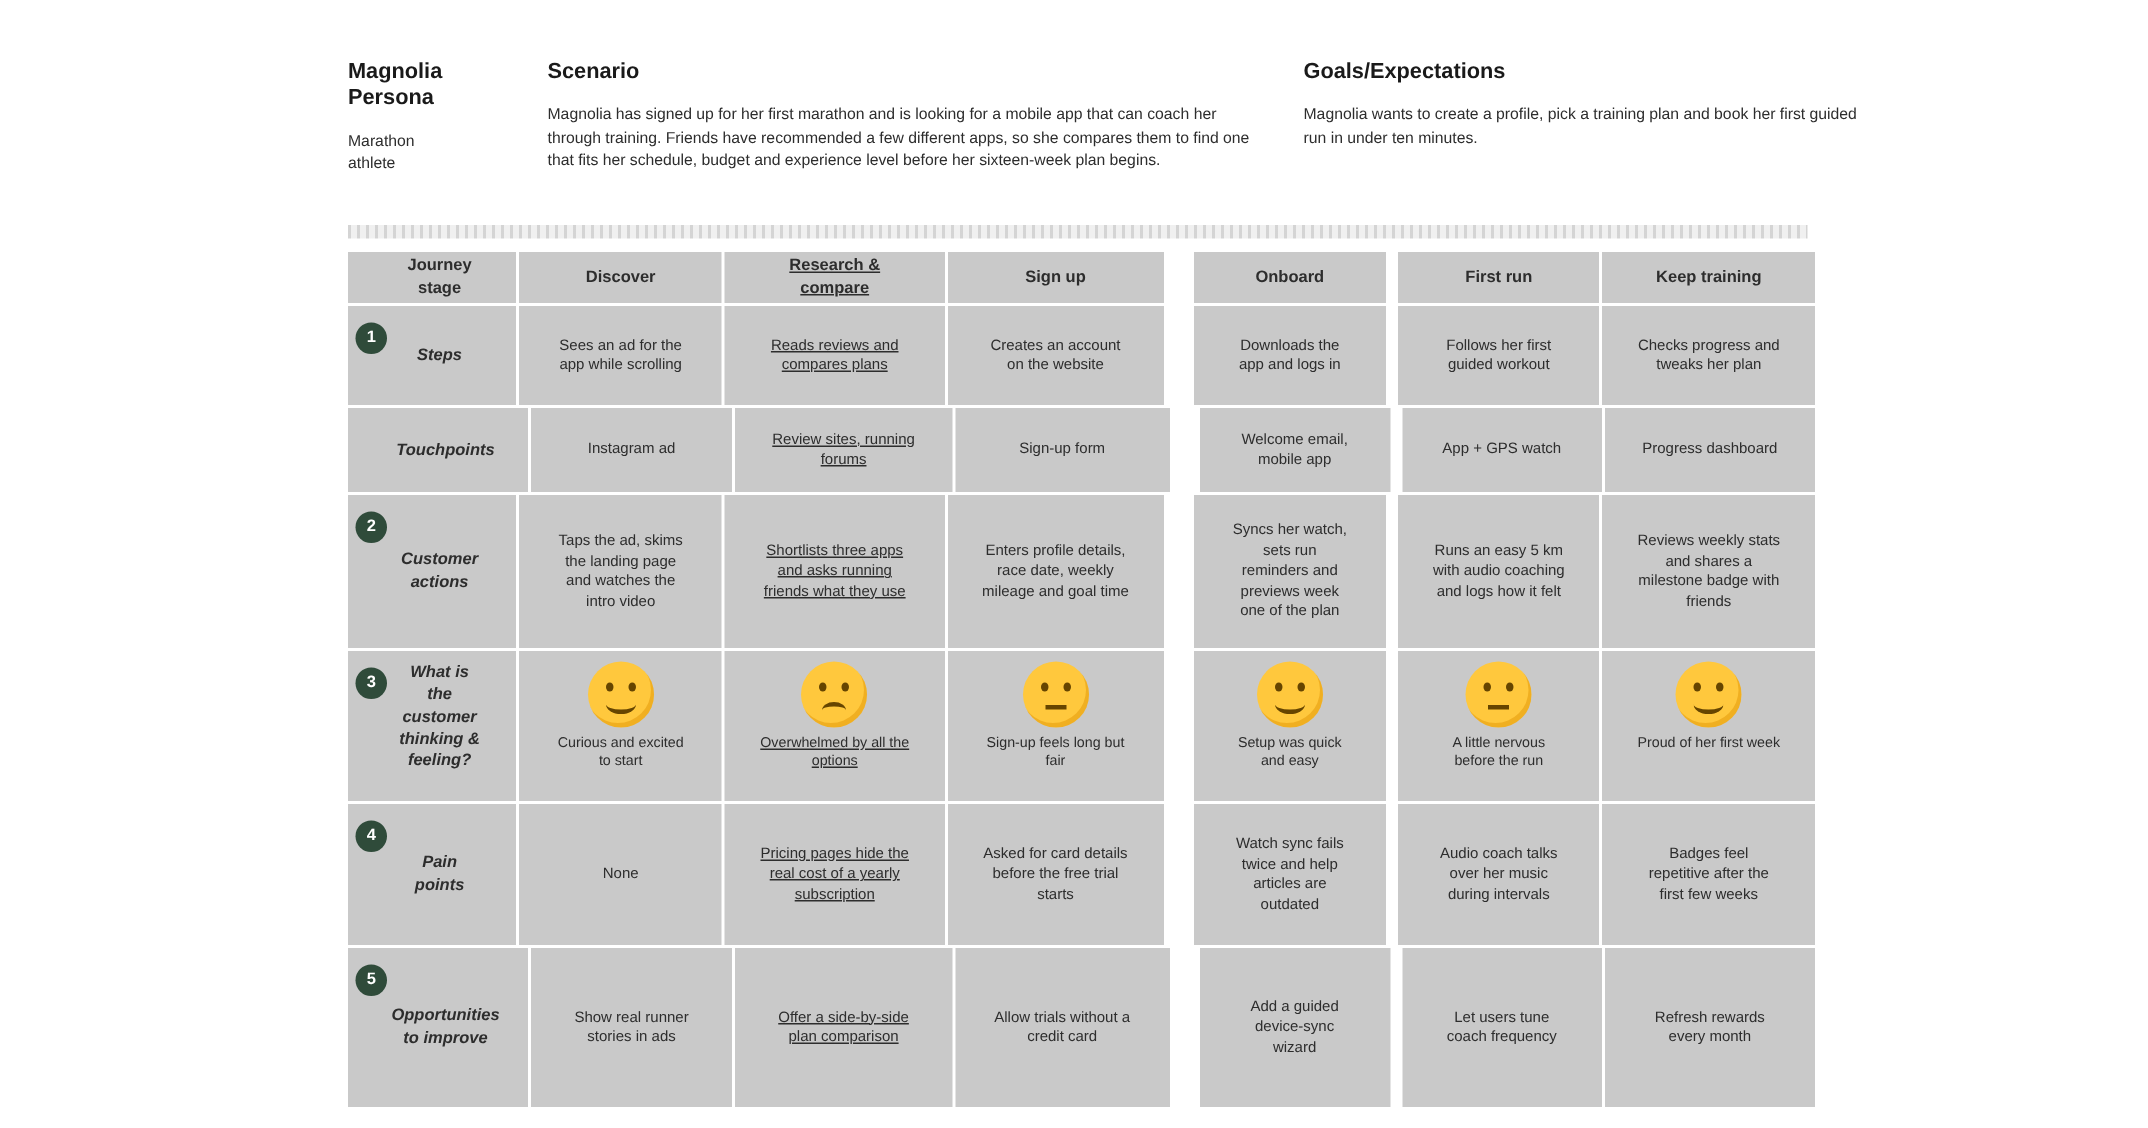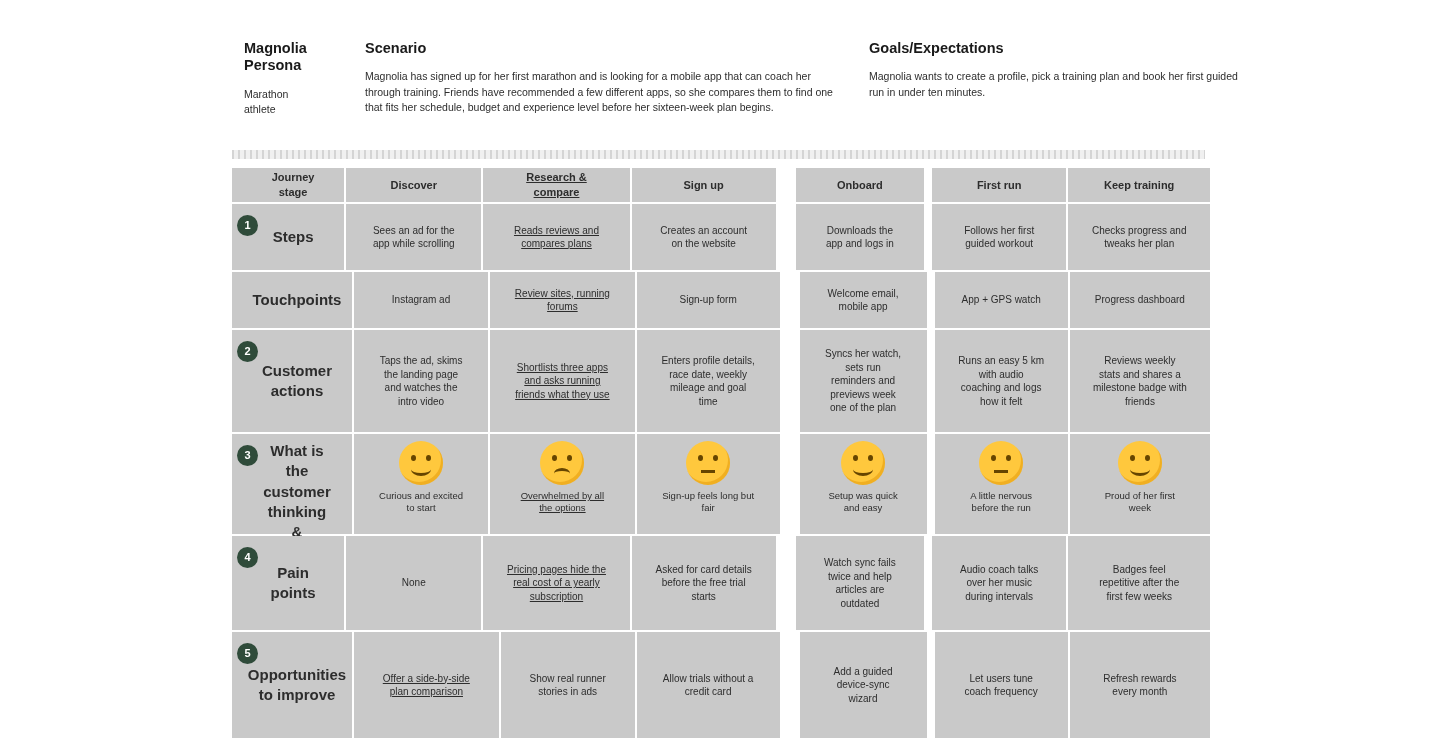--- a/index.html
+++ b/index.html
@@ -3,21 +3,21 @@
 <meta charset="utf-8">
 <style>
   html,body{margin:0;padding:0;background:#ffffff;}
   body{width:1432px;height:752px;position:relative;overflow:hidden;
        font-family:"Liberation Sans","DejaVu Sans",sans-serif;color:#2d2d2d;}
   .canvas{position:absolute;left:232px;top:40px;width:978px;}
 
   
   .hdr{position:relative;height:108px;}
   .hblock{position:absolute;top:0;}
-  .persona-block{left:12px;width:122px;}
+  .persona-block{left:0;width:122px;}
   .scenario-block{left:133px;width:470px;}
   .goals-block{left:637px;width:372px;}
   .htitle{font-size:14.5px;font-weight:bold;color:#1a1a1a;margin:0 0 12px 0;line-height:1.2;}
   .hbody{font-size:10.5px;line-height:1.45;color:#2d2d2d;white-space:pre-line;}
 
   .ruler{position:absolute;left:0;top:110px;width:973px;height:9px;
          background:repeating-linear-gradient(90deg,#c6c6c6 0 2px,#ebebeb 2px 6px);
          opacity:.75;}
 
   
@@ -37,21 +37,21 @@
   .c6{width:153px;margin-right:0;}
   
   .rH .cell{height:34px;font-weight:bold;font-size:11px;}
   .r1 .cell{height:66px;}
   .rT .cell{height:56px;}
   .r2 .cell{height:102px;}
   .r3 .cell{height:100px;justify-content:flex-start;padding-top:7px;}
   .r4 .cell{height:94px;}
   .r5 .cell{height:106px;}
 
-  .rowlabel{font-weight:bold;font-size:15px;}
+  .rowlabel{font-weight:bold;font-size:11px;font-style:italic;}
   .cL .txt{padding-left:10px;}
   .badge{position:absolute;left:5px;top:11px;width:21px;height:21px;border-radius:50%;
          background:#2f4b3a;color:#ffffff;font-size:11px;font-weight:bold;
          display:flex;align-items:center;justify-content:center;}
 
   
   .face{width:44px;height:44px;border-radius:50%;background:#ffc83d;position:relative;
         flex:none;margin-bottom:5px;box-shadow:inset -2px -3px 0 rgba(222,145,0,.45);}
   .face::before{content:"";position:absolute;top:14px;left:12px;width:5px;height:6px;
         border-radius:50%;background:#664500;box-shadow:15px 0 0 #664500;}
@@ -241,25 +241,25 @@
       <div class="cell c6">
           <span class="txt">Badges feel repetitive after the first few weeks</span>
         </div>
     </div>
 
     <div class="trow r5">
       <div class="cell cL">
         <span class="badge">5</span>
         <span class="txt rowlabel">Opportunities to improve</span>
       </div>
+      <div class="cell c1">
+          <span class="txt">Show real runner stories in ads</span>
+        </div>
       <div class="cell c2">
           <span class="txt">Offer a side-by-side plan comparison</span>
-        </div>
-      <div class="cell c1">
-          <span class="txt">Show real runner stories in ads</span>
         </div>
       <div class="cell c3">
           <span class="txt">Allow trials without a credit card</span>
         </div>
       <div class="cell c4">
           <span class="txt">Add a guided device-sync wizard</span>
         </div>
       <div class="cell c5">
           <span class="txt">Let users tune coach frequency</span>
         </div>

